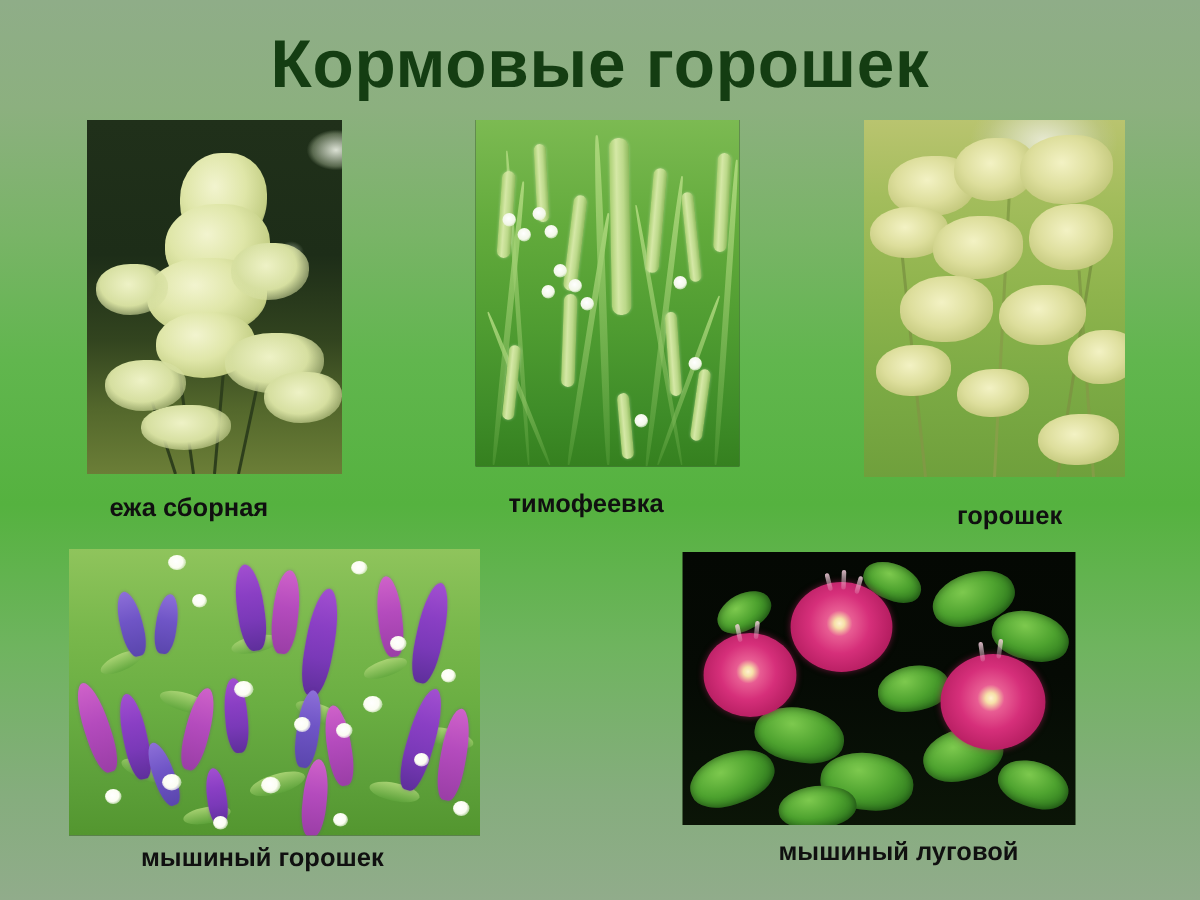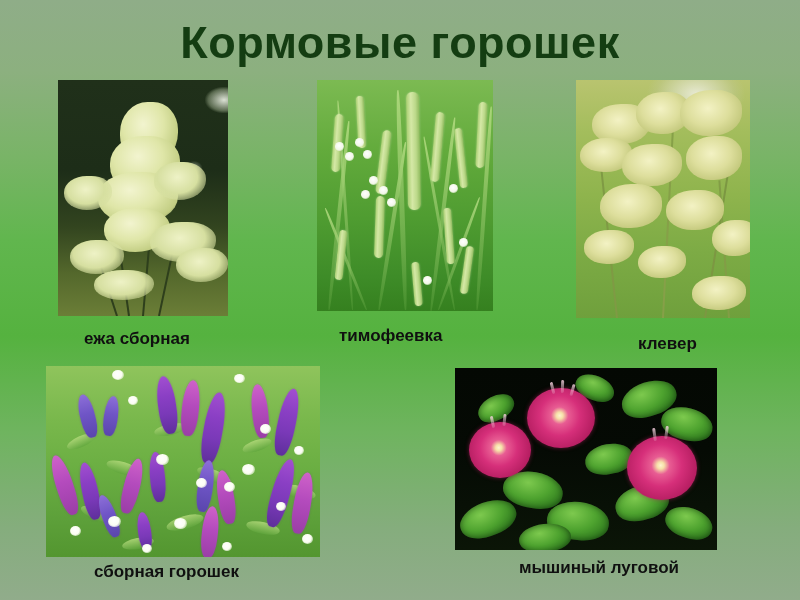--- a/index.html
+++ b/index.html
@@ -171,21 +171,21 @@
         #b81f63 70%, #8e1349 100%);
     box-shadow: 0 0 4px rgba(180,30,95,.55);
   }
   .petal {
     position: absolute;
     border-radius: 3px;
     background: linear-gradient(to top, rgba(255,255,255,.15), rgba(250,210,225,.85));
   }
 
   
-  #cap-dactylis { left: 84px;  top: 329px; font-size: 17px; }
+  #cap-dactylis { left: 73px;  top: 329px; font-size: 17px; }
   #cap-phleum   { left: 339px; top: 326px; font-size: 17px; }
   #cap-poa      { left: 638px; top: 334px; font-size: 17px; }
   #cap-vicia    { left: 94px;  top: 562px; font-size: 17px; }
   #cap-clover   { left: 519px; top: 558px; font-size: 17px; }
 </style>
 </head>
 <body>
 
 <div id="slide">
 
@@ -266,21 +266,21 @@
       <div class="panicle" style="left:46px;  top:64px;  width:60px; height:42px;"></div>
       <div class="panicle" style="left:110px; top:56px;  width:56px; height:44px;"></div>
       <div class="panicle" style="left:24px;  top:104px; width:62px; height:44px;"></div>
       <div class="panicle" style="left:90px;  top:110px; width:58px; height:40px;"></div>
       <div class="panicle" style="left:136px; top:140px; width:46px; height:36px;"></div>
       <div class="panicle" style="left:8px;   top:150px; width:50px; height:34px;"></div>
       <div class="panicle" style="left:62px;  top:166px; width:48px; height:32px;"></div>
       <div class="panicle" style="left:116px; top:196px; width:54px; height:34px;"></div>
     </div>
   </div>
-  <div class="cap" id="cap-poa">клевер</div>
+  <div class="cap" id="cap-poa">горошек</div>
 
   <div class="photo" id="ph-vicia">
     <div class="scene" id="sc-vicia">
       <div class="leaflet" style="left:20px;  top:70px;  width:30px; height:11px; transform:rotate(-24deg);"></div>
       <div class="leaflet" style="left:60px;  top:96px;  width:34px; height:12px; transform:rotate(16deg);"></div>
       <div class="leaflet" style="left:108px; top:58px;  width:32px; height:11px; transform:rotate(-12deg);"></div>
       <div class="leaflet" style="left:150px; top:104px; width:36px; height:12px; transform:rotate(22deg);"></div>
       <div class="leaflet" style="left:196px; top:74px;  width:30px; height:11px; transform:rotate(-18deg);"></div>
       <div class="leaflet" style="left:236px; top:120px; width:34px; height:12px; transform:rotate(14deg);"></div>
       <div class="leaflet" style="left:34px;  top:142px; width:36px; height:12px; transform:rotate(20deg);"></div>
@@ -318,21 +318,21 @@
       <div class="daisy" style="left:178px; top:116px; width:11px; height:10px;"></div>
       <div class="daisy" style="left:230px; top:136px; width:10px; height:9px;"></div>
       <div class="daisy" style="left:62px;  top:150px; width:13px; height:11px;"></div>
       <div class="daisy" style="left:128px; top:152px; width:13px; height:11px;"></div>
       <div class="daisy" style="left:24px;  top:160px; width:11px; height:10px;"></div>
       <div class="daisy" style="left:256px; top:168px; width:11px; height:10px;"></div>
       <div class="daisy" style="left:176px; top:176px; width:10px; height:9px;"></div>
       <div class="daisy" style="left:96px;  top:178px; width:10px; height:9px;"></div>
     </div>
   </div>
-  <div class="cap" id="cap-vicia">сборная горошек</div>
+  <div class="cap" id="cap-vicia">мышиный горошек</div>
 
   <div class="photo" id="ph-clover">
     <div class="scene" id="sc-clover">
       <div class="cloverleaf" style="left:166px; top:14px;  width:56px; height:34px; transform:rotate(-18deg);"></div>
       <div class="cloverleaf" style="left:206px; top:40px;  width:52px; height:32px; transform:rotate(14deg);"></div>
       <div class="cloverleaf" style="left:120px; top:8px;   width:40px; height:24px; transform:rotate(22deg);"></div>
       <div class="cloverleaf" style="left:22px;  top:28px;  width:38px; height:24px; transform:rotate(-28deg);"></div>
       <div class="cloverleaf" style="left:130px; top:76px;  width:48px; height:30px; transform:rotate(-10deg);"></div>
       <div class="cloverleaf" style="left:48px;  top:104px; width:60px; height:36px; transform:rotate(10deg);"></div>
       <div class="cloverleaf" style="left:4px;   top:134px; width:58px; height:34px; transform:rotate(-20deg);"></div>

